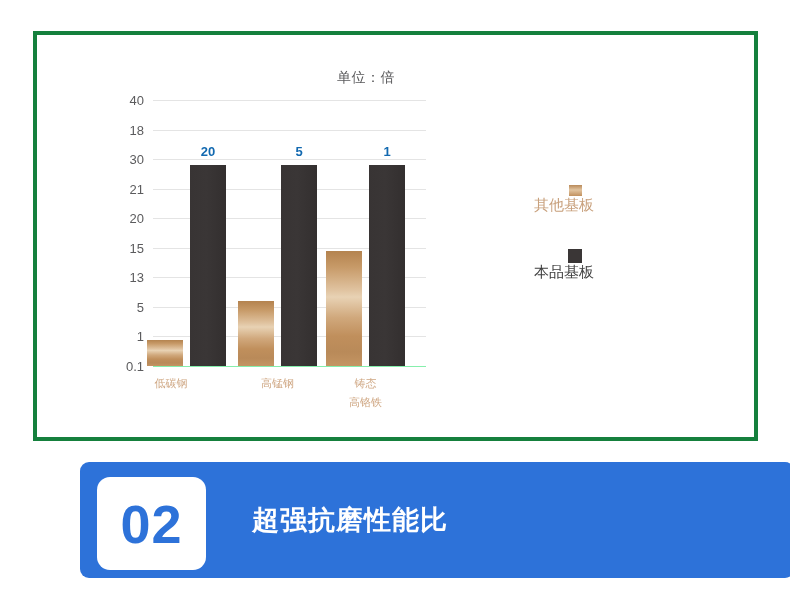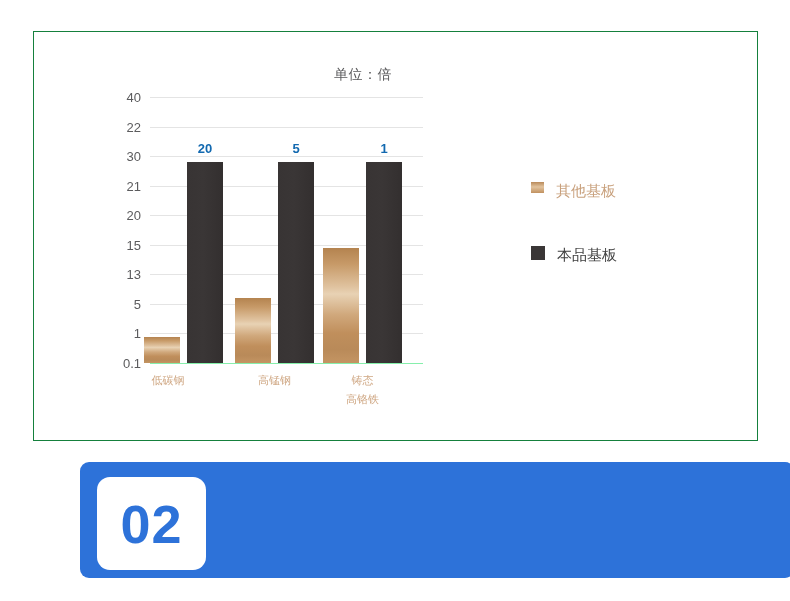--- a/index.html
+++ b/index.html
@@ -15,21 +15,21 @@
     position: relative;
   }
 
   
   #chart-card {
     position: absolute;
     left: 33px;
     top: 31px;
     width: 725px;
     height: 410px;
-    border: 1px solid #15803d;
+    border: 4px solid #15803d;
     background: #ffffff;
     box-sizing: border-box;
   }
 
   
   #chart-title {
     position: absolute;
     left: 300px;
     top: 34px;
     font-size: 14px;
@@ -116,23 +116,24 @@
   }
 
   
   #legend {
     position: absolute;
     left: 497px;   
     top: 150px;
   }
   .legend-row {
     display: flex;
-    align-items: flex-start;
+    align-items: flex-end;
     height: 22px;
     margin-bottom: 42px;
+    flex-direction: column;
   }
   .legend-swatch {
     width: 13px;
     height: 11px;
     margin-right: 12px;
     flex: 0 0 auto;
   }
   .legend-swatch.other {
     background: linear-gradient(to bottom, #b98a5a 0%, #e2c49f 45%, #c1915f 100%);
   }
@@ -201,21 +202,21 @@
 
   <div id="chart-title">单位：倍</div>
 
   <div id="plot-area">
 
     <div id="gridlines">
         <div class="gridline" style="top: 0px;">
           <span class="ytick">40</span>
         </div>
         <div class="gridline" style="top: 29.5556px;">
-          <span class="ytick">22</span>
+          <span class="ytick">18</span>
         </div>
         <div class="gridline" style="top: 59.1111px;">
           <span class="ytick">30</span>
         </div>
         <div class="gridline" style="top: 88.6667px;">
           <span class="ytick">21</span>
         </div>
         <div class="gridline" style="top: 118.222px;">
           <span class="ytick">20</span>
         </div>
@@ -274,13 +275,14 @@
       <span class="legend-text">本品基板</span>
     </div>
   </div>
 
 </div>
 
 <div id="banner">
   <div id="banner-number-box">
     <span id="banner-number">02</span>
   </div>
+  <div id="banner-title">超强抗磨性能比</div>
 </div>
 
 </body></html>

